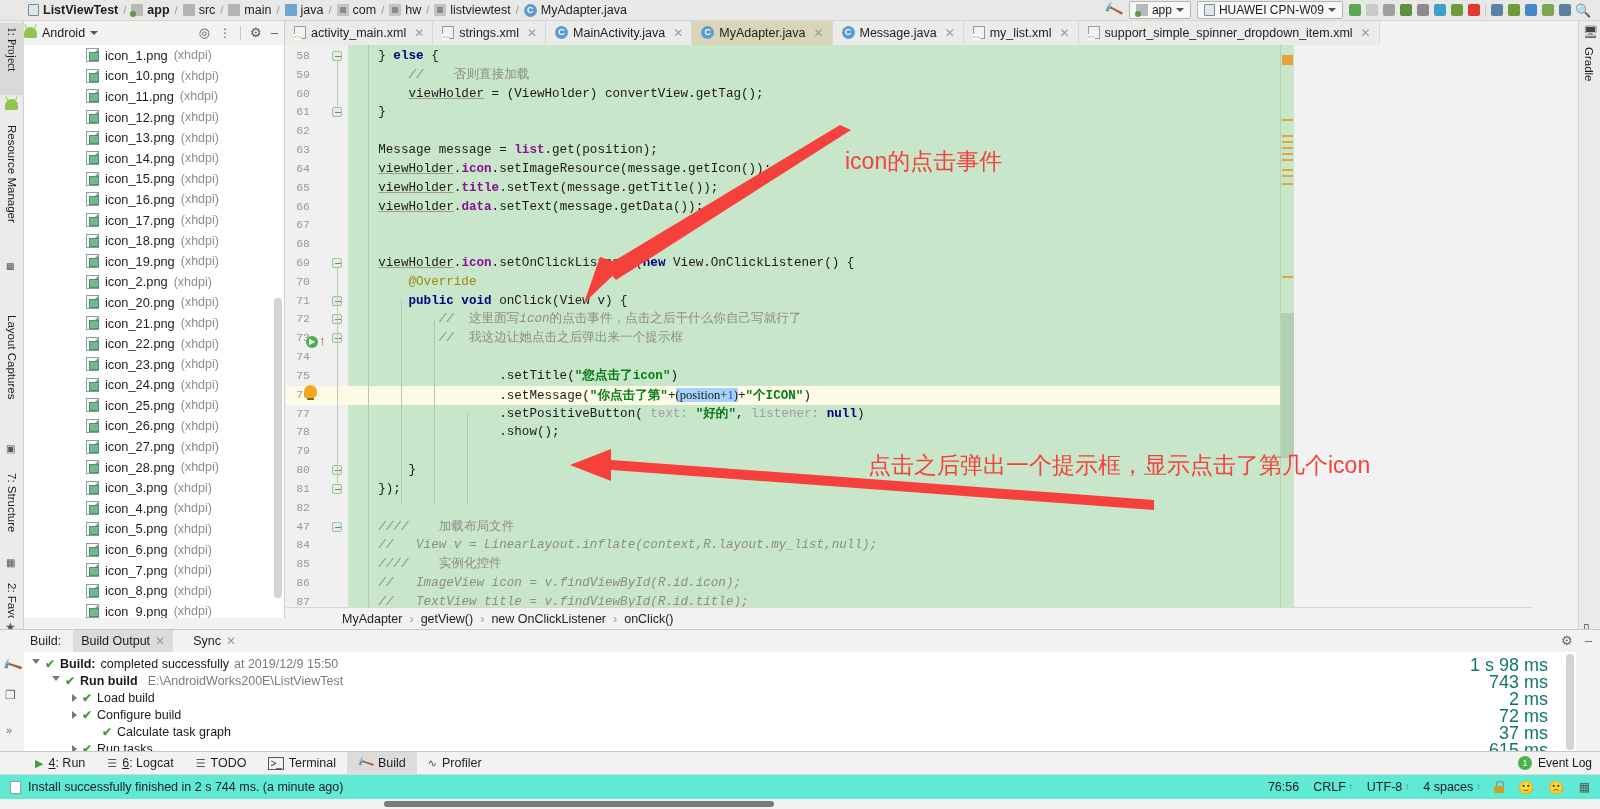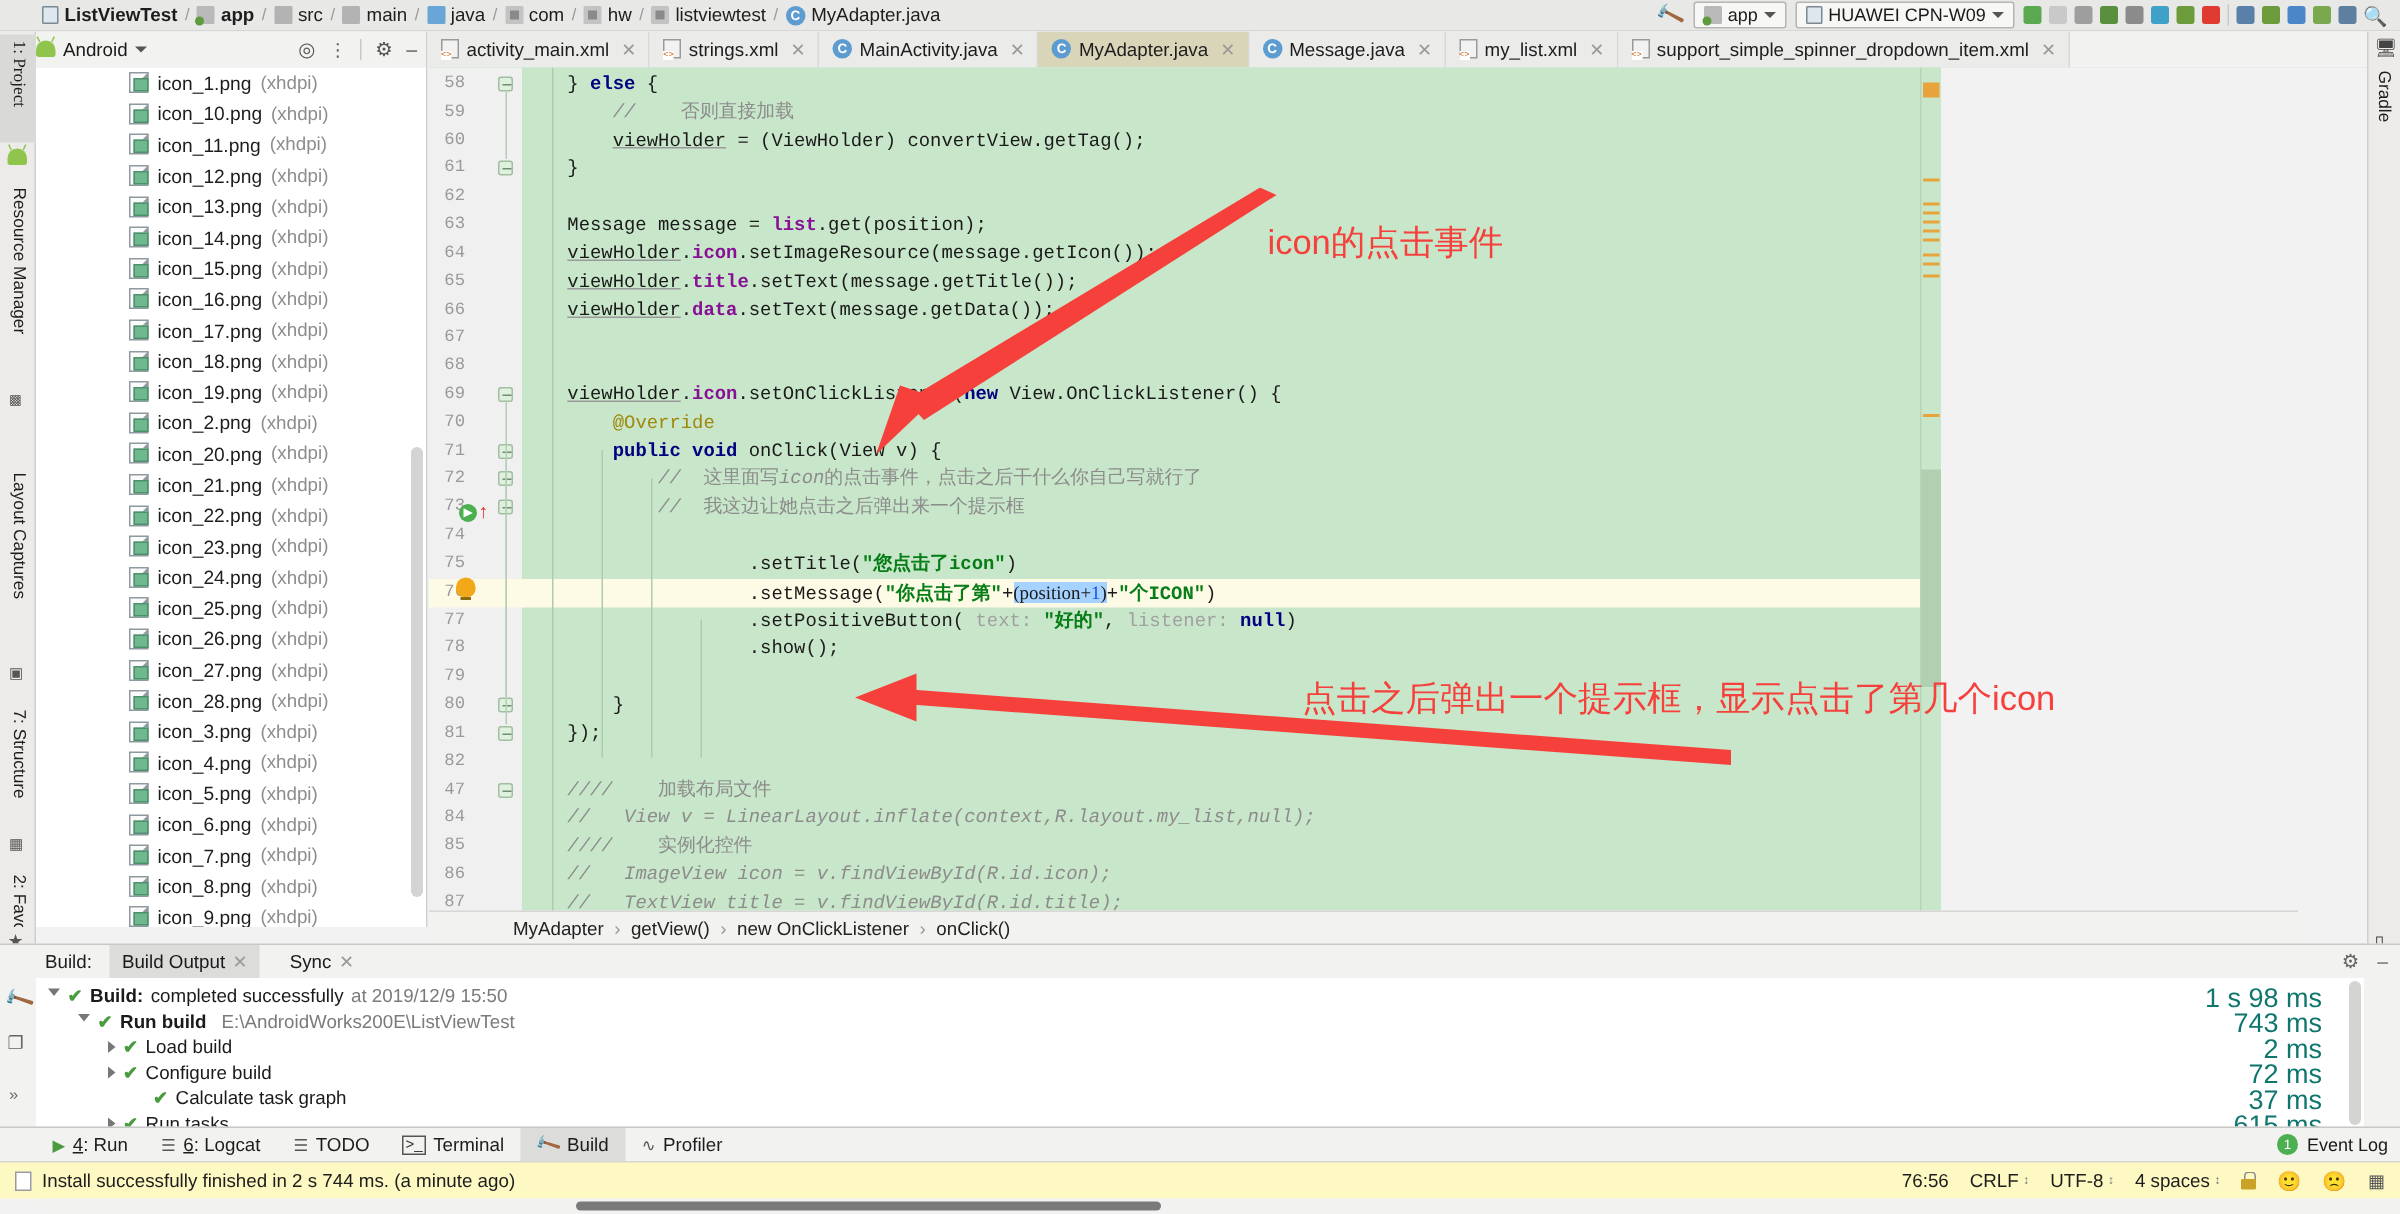--- a/index.html
+++ b/index.html
@@ -228,21 +228,21 @@
   .bt { display:flex; align-items:center; gap:5px; padding:0 11px; height:23px; font-size:12.5px; color:#1d1d1d; }
   .bt.active { background:#dcdcda; }
   .bt u { text-decoration:underline; }
   .bottombar-right { margin-left:auto; display:flex; align-items:center; gap:6px; padding-right:8px; }
   .evt-badge { width:14px;height:14px;border-radius:50%;background:#4caf50;color:#fff;font-size:9px;
                line-height:14px;text-align:center; }
 
   
   .statusbar {
     position:absolute; left:0; top:774px; width:1600px; height:25px;
-    background:#fef9c3; border-top:1px solid #d6d6d4;
+    background:#5eead4; border-top:1px solid #d6d6d4;
     display:flex; align-items:center; padding-left:10px; font-size:12.5px; color:#1d1d1d;
   }
   .status-right { margin-left:auto; display:flex; align-items:center; gap:14px; padding-right:10px; }
   .st-item { display:flex; align-items:center; gap:3px; color:#1d1d1d; }
   .updown { display:inline-block; font-size:8px; line-height:8px; color:#777; }
   .ico-doc { width:11px;height:13px;border:1px solid #9a9a9a;background:#fff;display:inline-block; }
   .smiley { font-size:13px; }
   .lockico { width:10px;height:12px;position:relative;display:inline-block; }
   .lockico:before{content:"";position:absolute;left:2px;top:0;width:6px;height:5px;border:1.5px solid #8a8a8a;
                   border-bottom:0;border-radius:3px 3px 0 0;}

